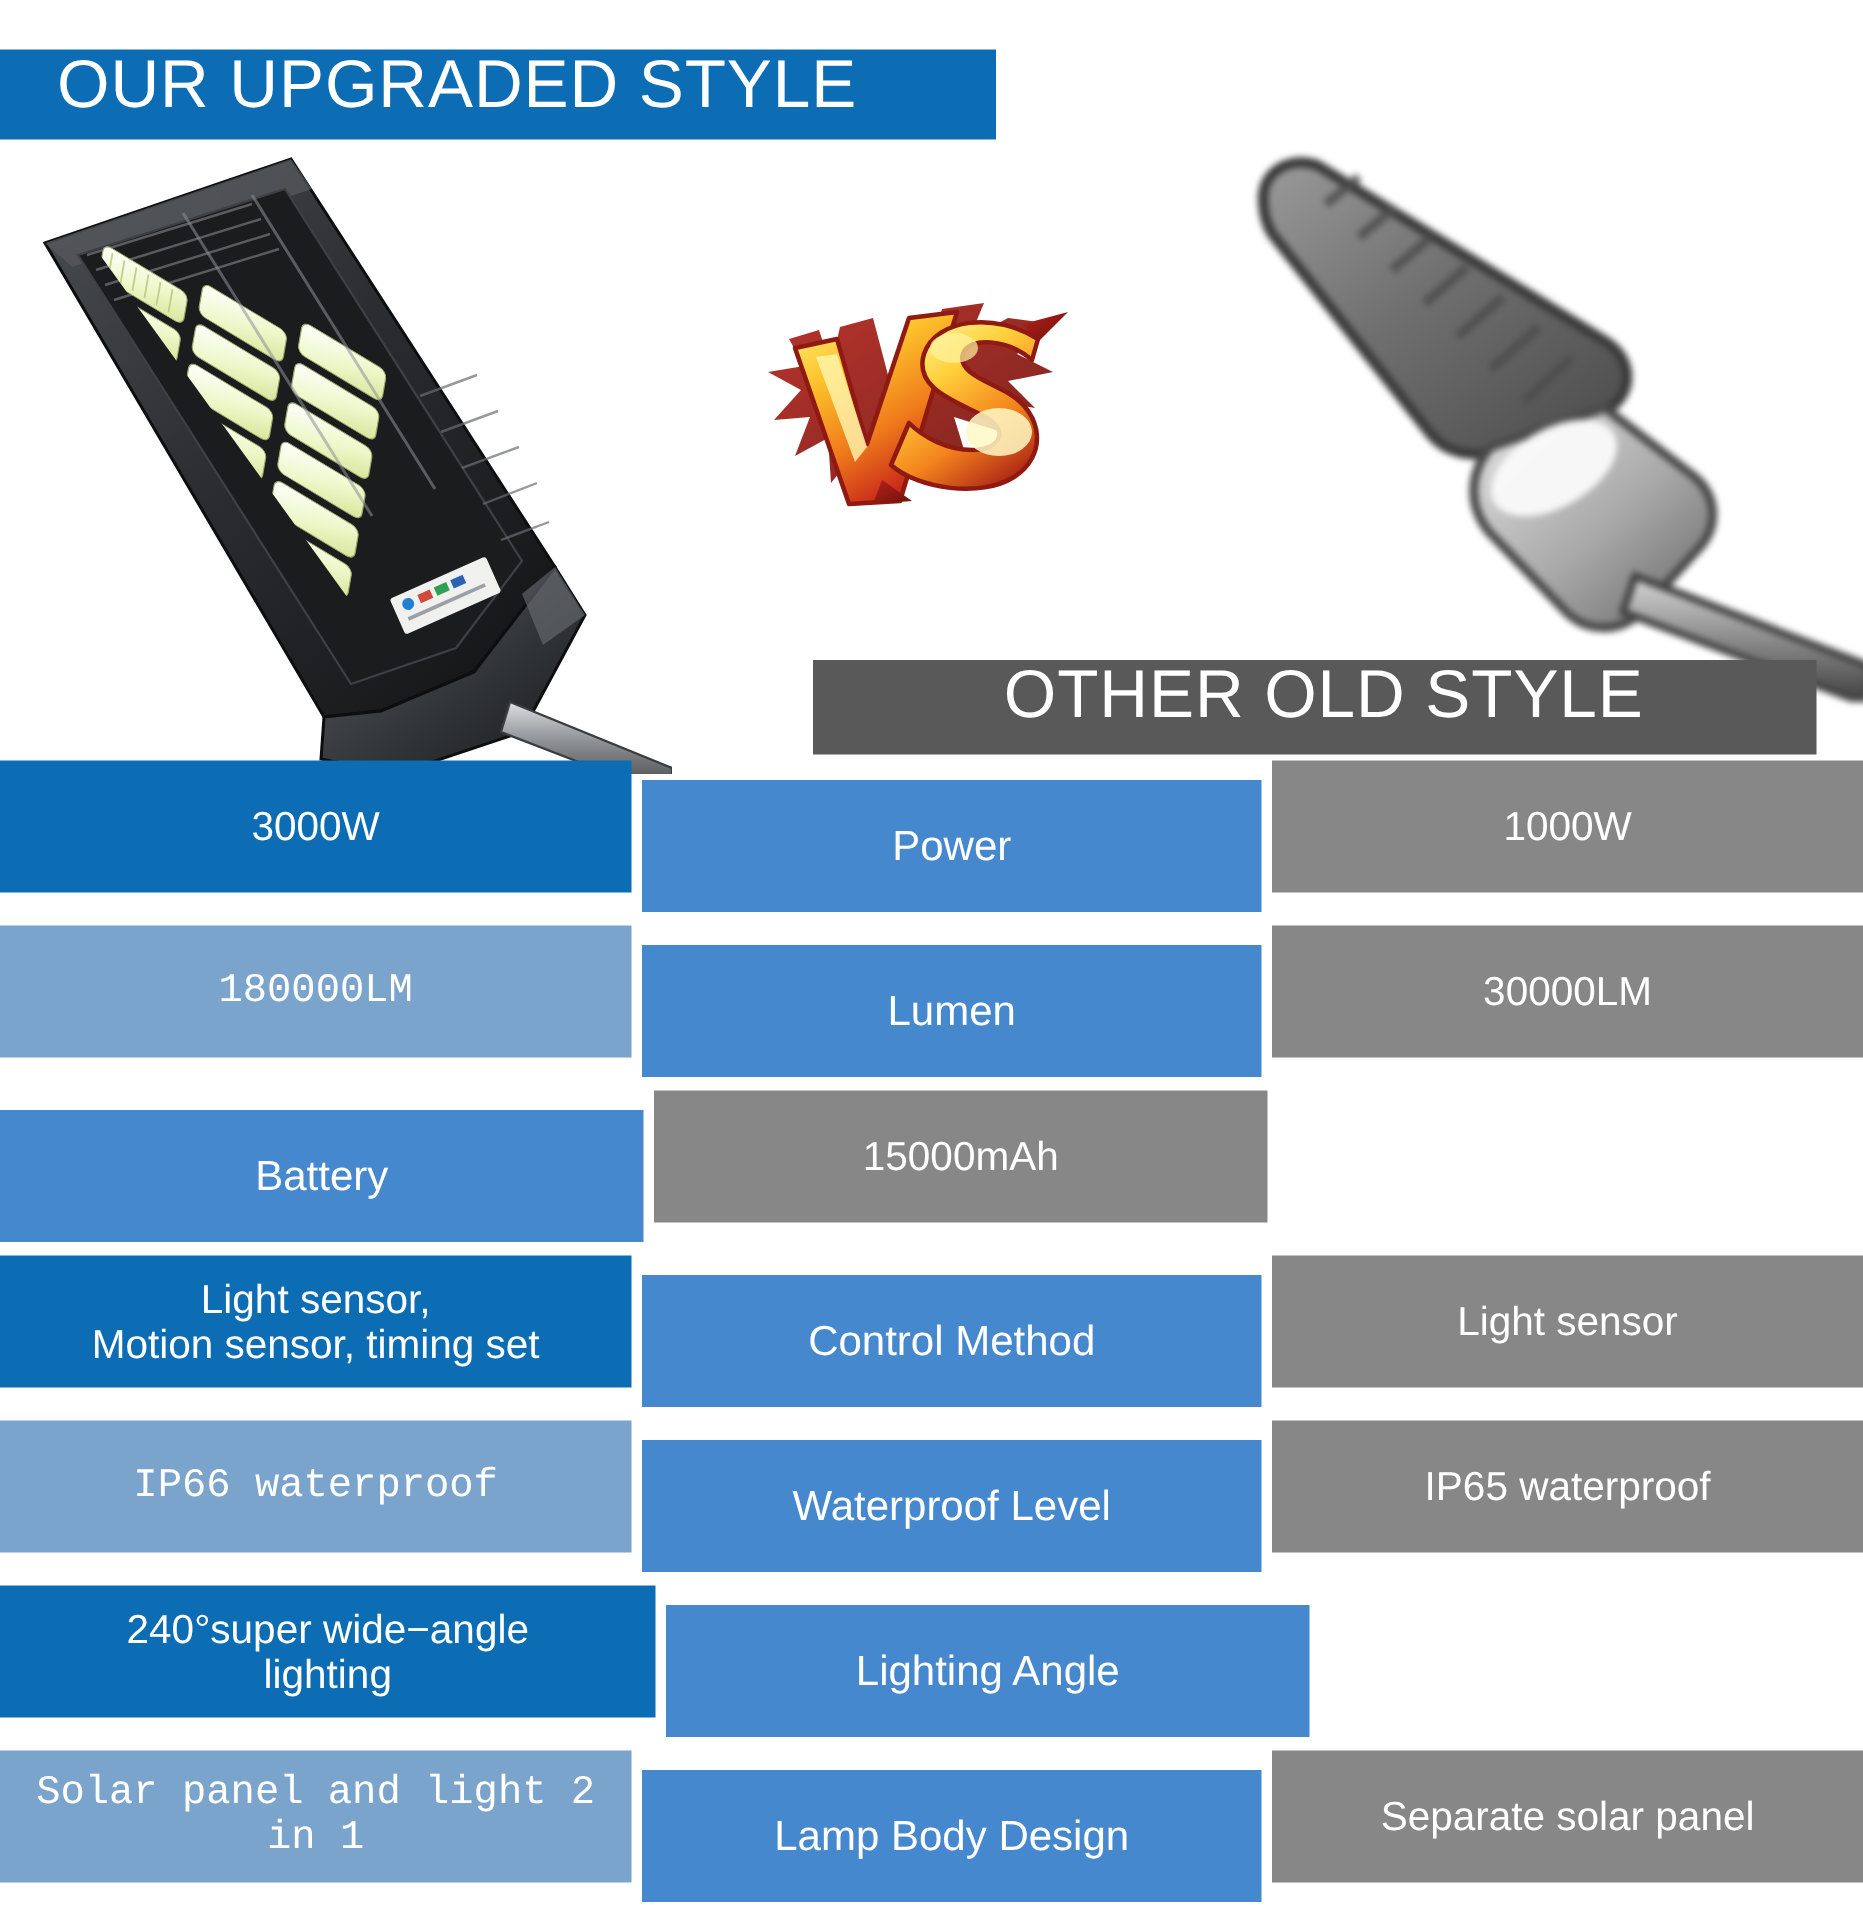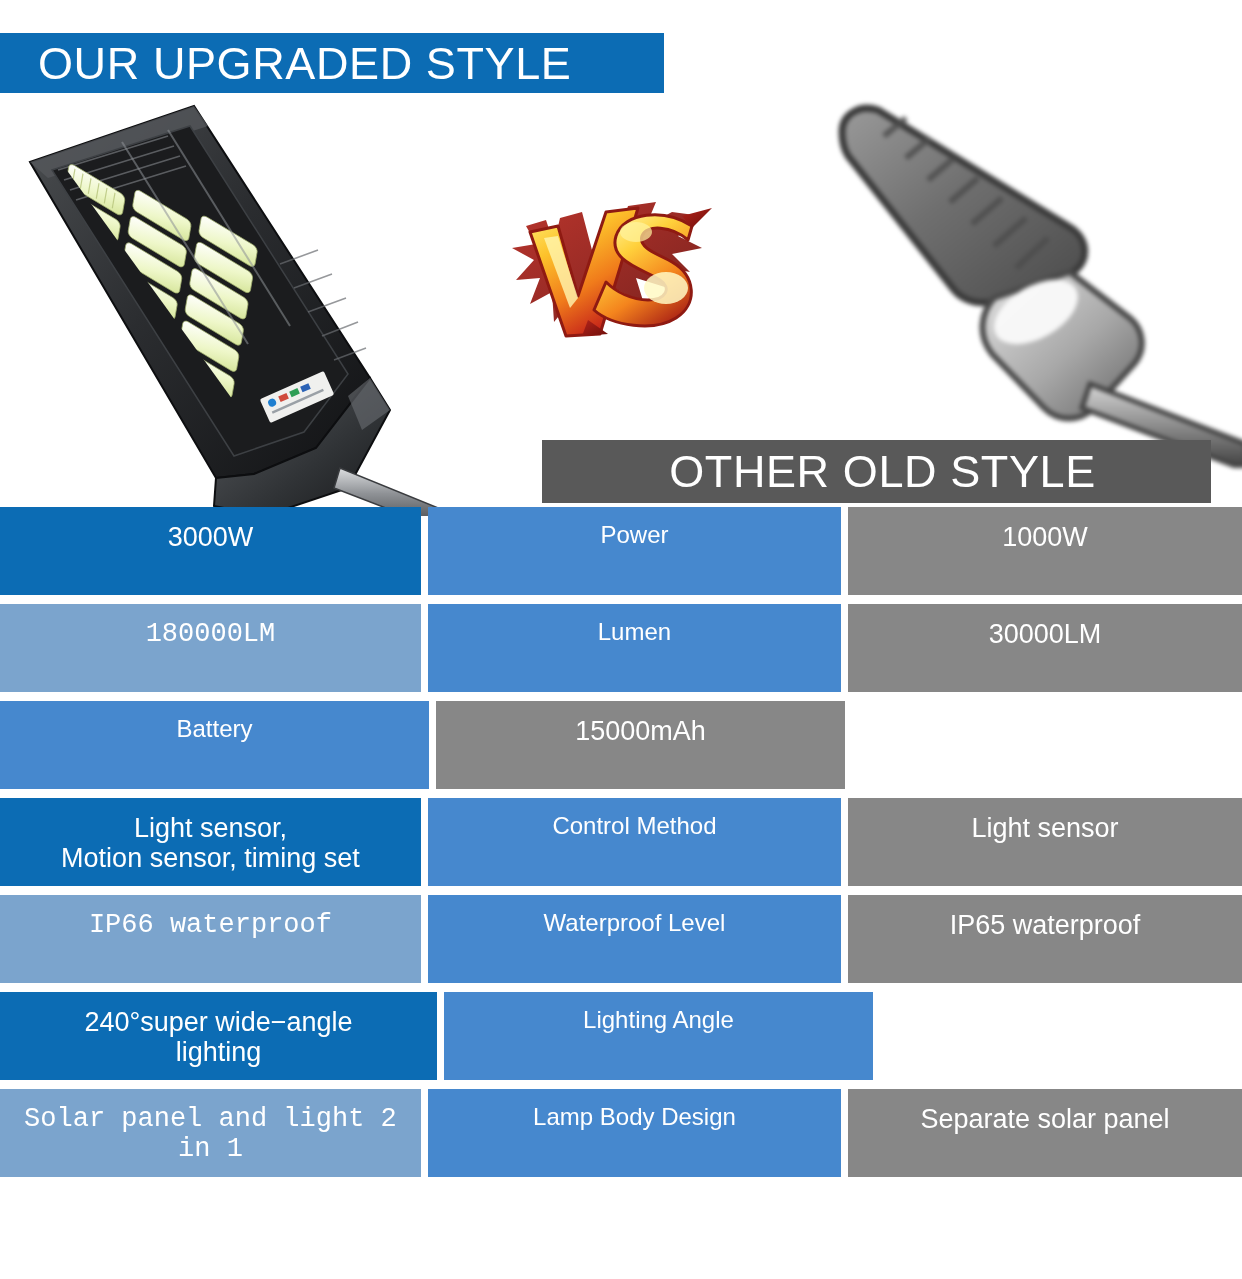--- a/index.html
+++ b/index.html
@@ -12,21 +12,21 @@
     height: 1279px;
     position: relative;
     overflow: hidden;
     font-family: "Liberation Sans", sans-serif;
   }
 
   
   .banner {
     position: absolute;
     display: flex;
-    align-items: center;
+    align-items: flex-start;
     box-sizing: border-box;
   }
   #upgraded-banner {
     left: 0;
     top: 33px;
     width: 664px;
     height: 60px;
     background: #0c6cb4;
     padding-left: 38px;
     z-index: 6;
@@ -92,39 +92,41 @@
     z-index: 4;
   }
   .spec-row {
     display: flex;
     width: 1242px;
     margin-bottom: 9px;
   }
   .cell {
     box-sizing: border-box;
     display: flex;
+    align-items: center;
     justify-content: center;
     text-align: center;
     color: #ffffff;
     height: 88px;
-    padding: 15px 8px;
+    padding: 0 8px;
     line-height: 1.12;
   }
   .cell-ours {
     width: 437px;
     margin-right: 7px;
     font-size: 27px;
   }
   .cell-ours.dark  { background: #0c6cb4; }
   .cell-ours.light { background: #7ba4cd; font-family: Liberation Mono, monospace; }
   .cell-label {
     width: 429px;
     margin-right: 7px;
     background: #4688ce;
-    font-size: 24px;
+    font-size: 28px;
+    margin-top: 13px;
   }
   .cell-other {
     width: 409px;
     background: #878787;
     font-size: 27px;
   }
   .cell .line2 { display: block; }
 </style>
 </head>
 <body>

